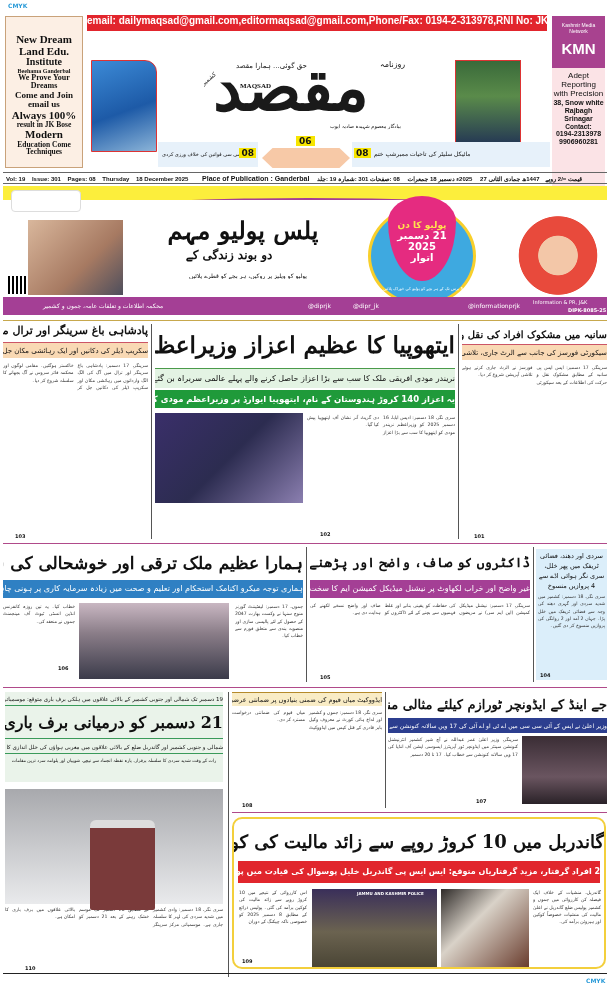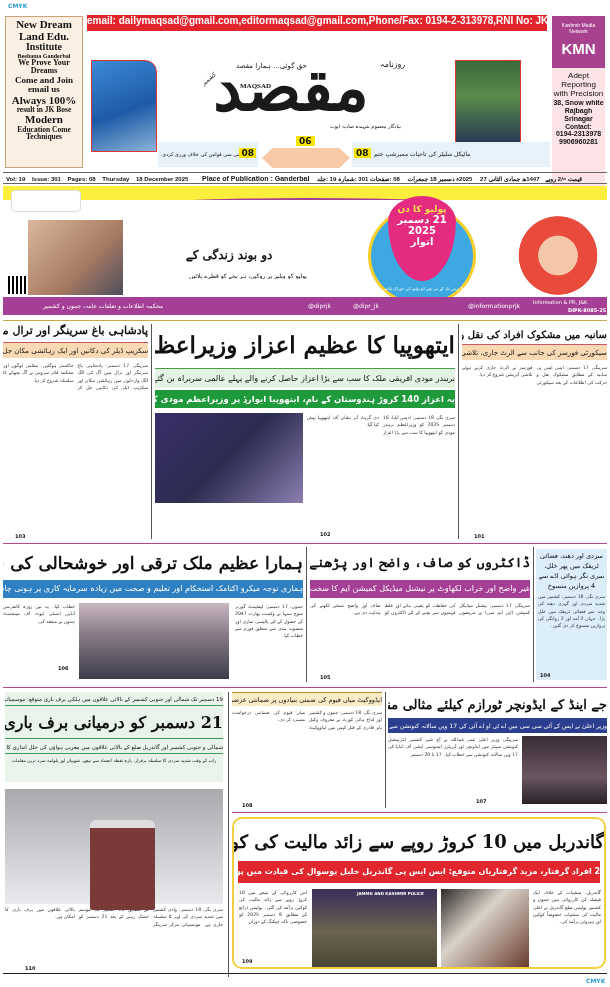--- a/index.html
+++ b/index.html
@@ -1,19 +1,19 @@
 <!DOCTYPE html>
 <html><head>
 <meta charset="utf-8">
 <style>
 *{box-sizing:border-box;margin:0;padding:0}
 body{width:610px;height:987px;background:#fff;font-family:"DejaVu Sans",sans-serif;position:relative;overflow:hidden;color:#111}
 .abs{position:absolute}
 .cmyk{font-size:6px;font-weight:bold;color:#2a9bd8}
-.box-left{left:5px;top:16px;width:78px;height:152px;background:#fcefe4;border:1px solid #c9a27a;font-family:"Liberation Serif",serif;font-weight:bold;text-align:center;color:#111;padding-top:2px;line-height:1.05}
+.box-left{left:5px;top:16px;width:78px;height:152px;background:#fcefe4;border:1px solid #c9a27a;font-family:"Liberation Serif",serif;font-weight:bold;text-align:center;color:#111;padding-top:17px;line-height:1.05}
 .box-left div{font-size:10px}
 .box-left .big{font-size:11px}
 .box-left .sm{font-size:6px}
 .redbar{background:#e2252d;color:#fff;font-family:"Liberation Sans",sans-serif;font-size:10px;font-weight:bold;height:16px;line-height:12px;white-space:nowrap}
 .photo{border:1px solid #d33;background:linear-gradient(160deg,#3c8ad6,#1d5aa7 55%,#8bb4d8)}
 .logo-main{left:171px;top:40px;width:240px;height:95px;font-family:"DejaVu Serif",serif;font-size:64px;font-weight:bold;text-align:center;direction:rtl;color:#1a1a1a;line-height:95px}
 .kmn{left:552px;top:16px;width:53px;height:152px;text-align:center}
 .kmn-top{background:#a8428f;height:52px;color:#fff;font-family:"Liberation Sans",sans-serif}
 .kmn-bot{background:#fbe3e6;height:122px;padding-top:3px;font-family:"Liberation Sans",sans-serif;line-height:1.15}
 .meta-bar{left:3px;top:172px;width:604px;height:12px;border-top:1px solid #666;border-bottom:1px solid #666;font-family:"Liberation Sans",sans-serif;font-size:6px;font-weight:bold;line-height:11px;white-space:nowrap}
@@ -102,25 +102,26 @@
   <span style="margin-left:6px">2025ء  دسمبر  18  جمعرات</span>
   <span style="margin-left:6px">08 :صفحات  301 :شمارہ  19 :جلد</span>
 </div>
 
 <div class="abs ad">
   <div class="abs" style="left:-20px;top:12px;width:650px;height:60px;border-top:8px solid #a43f95;border-radius:50% 50% 0 0"></div>
   <div class="abs" style="left:0;top:14px;width:604px;height:97px;background:#fff"></div>
   <div class="abs" style="left:8px;top:4px;width:70px;height:22px;background:#fff;border-radius:4px;border:1px solid #ddd"></div>
   <div class="abs img" style="left:25px;top:34px;width:95px;height:75px;background:linear-gradient(135deg,#d9b79c,#a77a62 60%,#4e4e5c)"></div>
   <div class="abs" style="left:5px;top:90px;width:18px;height:18px;background:repeating-linear-gradient(90deg,#000 0 2px,#fff 2px 4px)"></div>
+  <div class="abs hl" style="left:150px;top:30px;width:180px;font-size:24px;color:#111">پلس پولیو مہم</div>
   <div class="abs hl" style="left:156px;top:62px;width:140px;font-size:12px">دو بوند زندگی کے</div>
   <div class="abs sub" style="left:150px;top:86px;width:190px;font-size:6px">پولیو کو ویلیز پر روکیں، ہر بچے کو قطرے پلائیں</div>
   <div class="abs" style="left:365px;top:20px;width:108px;height:100px;border-radius:50%;background:#3ea9e0;border:3px solid #f8cf2b"></div>
   <div class="abs" style="left:385px;top:10px;width:68px;height:85px;background:#e52b80;border-radius:50% 50% 50% 50% / 30% 30% 70% 70%;color:#fff;text-align:center;direction:rtl">
-    <div style="font-size:9px;color:#ffe14d;margin-top:8px;font-weight:bold">پولیو کا دن</div>
+    <div style="font-size:9px;color:#ffe14d;margin-top:24px;font-weight:bold">پولیو کا دن</div>
     <div style="font-size:10px;font-weight:bold">21 دسمبر 2025</div>
     <div style="font-size:10px;font-weight:bold">اتوار</div>
   </div>
   <div class="abs" style="left:370px;top:100px;width:100px;font-size:4px;color:#fff;direction:rtl;text-align:center;white-space:nowrap;overflow:hidden">5 برس تک کے ہر بچے کو پولیو کی خوراک پلائیں</div>
   <div class="abs" style="left:495px;top:20px;width:100px;height:90px;background:radial-gradient(circle at 60% 55%,#f3c7a8 0 25%,#e84a3c 26% 50%,transparent 51%)"></div>
 
 </div>
 <div class="abs" style="left:3px;top:297px;width:604px;height:18px;background:#a43f95;color:#fff;font-size:6px;line-height:18px;white-space:nowrap">
   <span class="abs" style="left:40px;direction:rtl">محکمہ اطلاعات و تعلقات عامہ، جموں و کشمیر</span>
   <span class="abs" style="left:305px">@diprjk</span>

